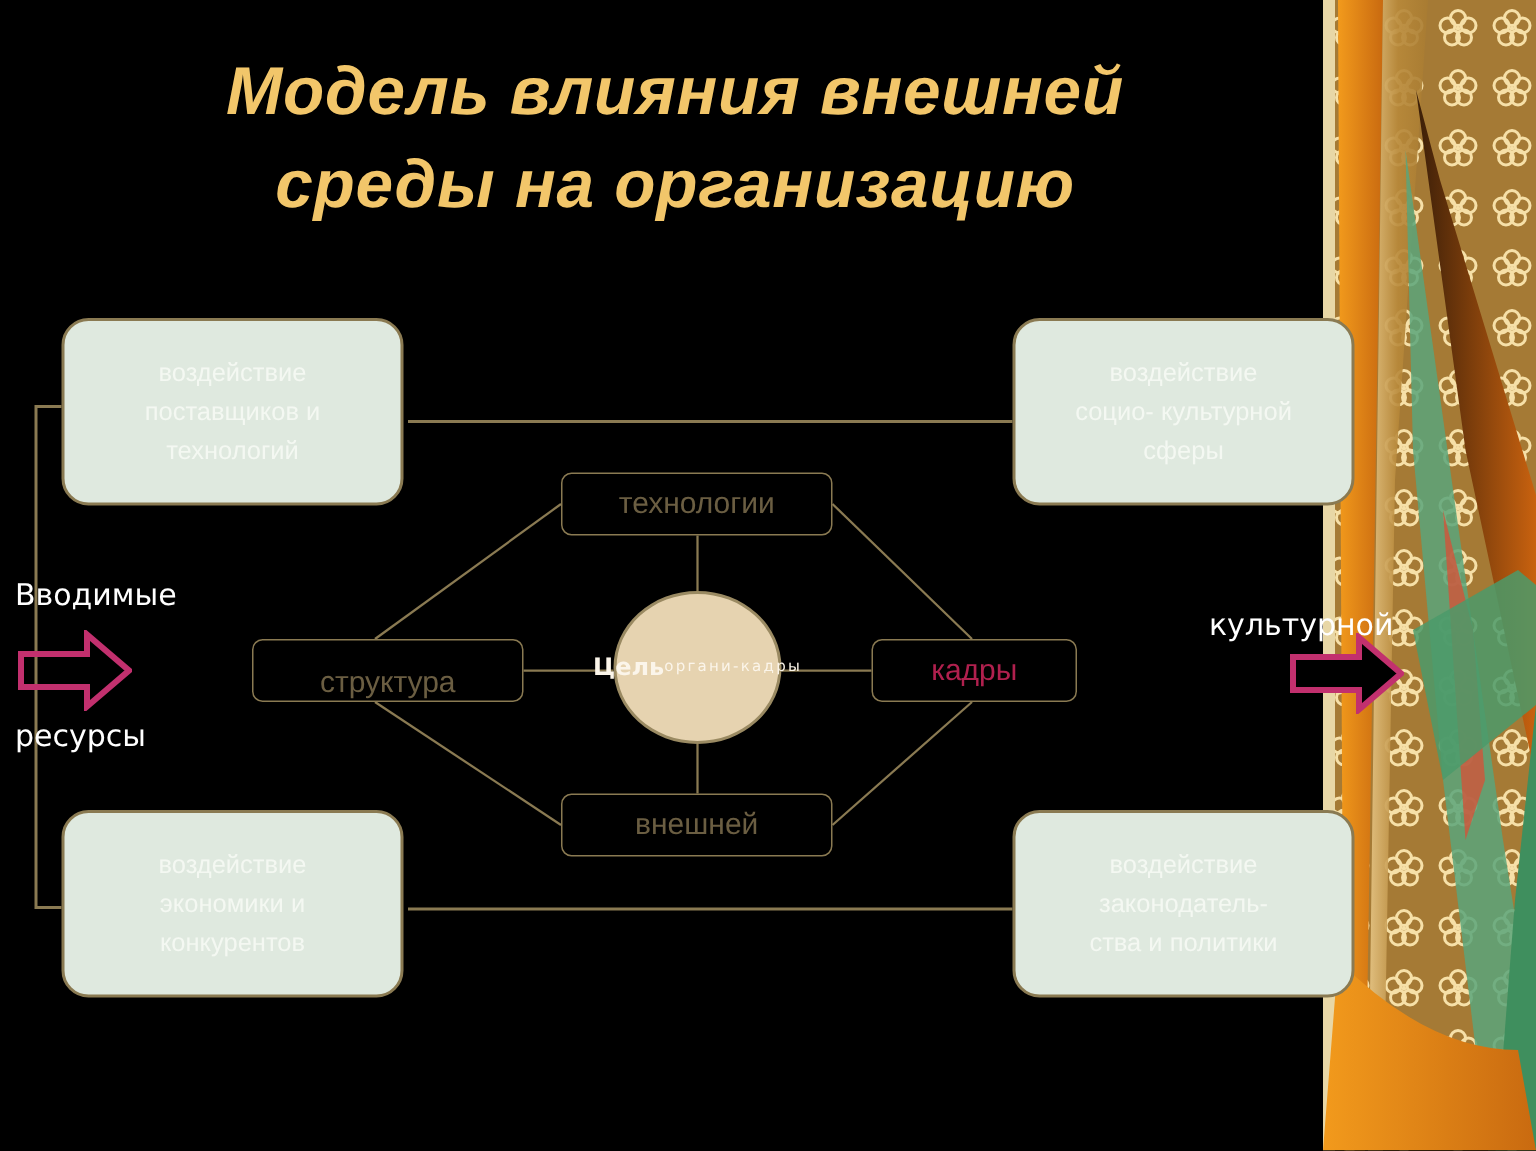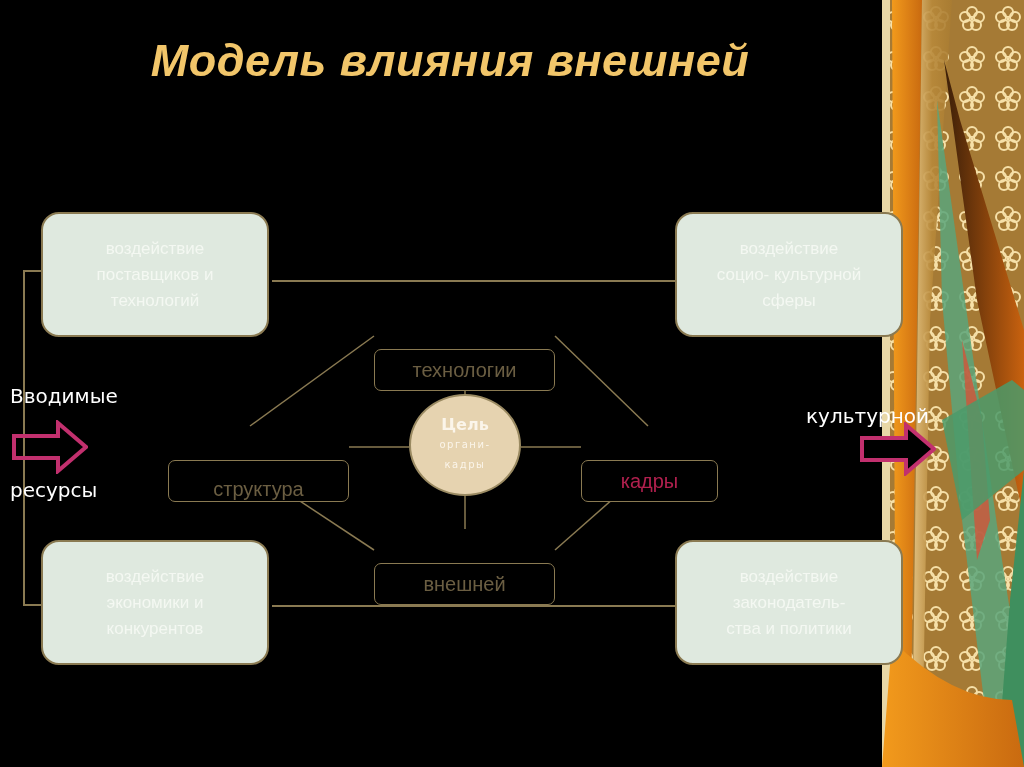--- a/index.html
+++ b/index.html
@@ -18,26 +18,26 @@
     background: #dfe9df; border: 2px solid #8a7a52; border-radius: 18px;
     box-sizing: border-box; color: #f4f8f2; text-align: center;
     display: flex; align-items: center; justify-content: center;
     font-size: 17px; line-height: 26px; font-family: "Liberation Sans", sans-serif;
   }
   .env-box .txt { white-space: pre-line; }
   .inner-box {
     position: absolute; height: 42px; background: #000;
     border: 1.5px solid #8a7a52; border-radius: 7px; box-sizing: border-box;
     display: flex; align-items: center; justify-content: center;
-    font-size: 20px; color: #6b5e42; font-family: "Liberation Sans", sans-serif; margin-top: 34px;
+    font-size: 20px; color: #6b5e42; font-family: "Liberation Sans", sans-serif;
   }
   .center-circle {
     position: absolute; left: 409px; top: 394px; width: 112px; height: 102px;
     border-radius: 50%; background: #e6d3b0; border: 2px solid #9a8a62; box-sizing: border-box;
-    display: flex; flex-direction: column; align-items: center; justify-content: center;
+    display: flex; align-items: center; justify-content: center;
     color: #fbf5ea; text-align: center; font-family: "DejaVu Sans", sans-serif;
   }
   .center-circle .c1 { font-weight: bold; font-size: 16px; line-height: 20px; }
   .center-circle .c2 { font-size: 10px; line-height: 20px; letter-spacing: 1.5px; }
   .side-label {
     position: absolute; color: #ffffff; font-size: 20px; font-family: "DejaVu Sans", sans-serif;
   }
   .arrow { position: absolute; }
   svg.lines { position: absolute; left: 0; top: 0; }
 </style>
@@ -60,20 +60,21 @@
     <line x1="648" y1="468" x2="555" y2="550" stroke="#8a7a52" stroke-width="1.5"></line>
 
     <line x1="465" y1="357" x2="465" y2="394" stroke="#8a7a52" stroke-width="1.5"></line>
     <line x1="465" y1="496" x2="465" y2="529" stroke="#8a7a52" stroke-width="1.5"></line>
     <line x1="349" y1="447" x2="409" y2="447" stroke="#8a7a52" stroke-width="1.5"></line>
     <line x1="521" y1="447" x2="581" y2="447" stroke="#8a7a52" stroke-width="1.5"></line>
   </svg>
 
   <div class="title">
     <span>Модель влияния внешней</span>
+    <span>среды на организацию</span>
   </div>
 
   <svg class="decor" viewBox="0 0 142 767" preserveAspectRatio="none">
     <defs>
       <linearGradient id="gold" x1="0" x2="1" y1="0" y2="0">
         <stop offset="0" stop-color="#e9c98a"></stop>
         <stop offset="0.5" stop-color="#b8893a"></stop>
         <stop offset="1" stop-color="#a97c32"></stop>
       </linearGradient>
       <linearGradient id="orange" x1="0" x2="1">

